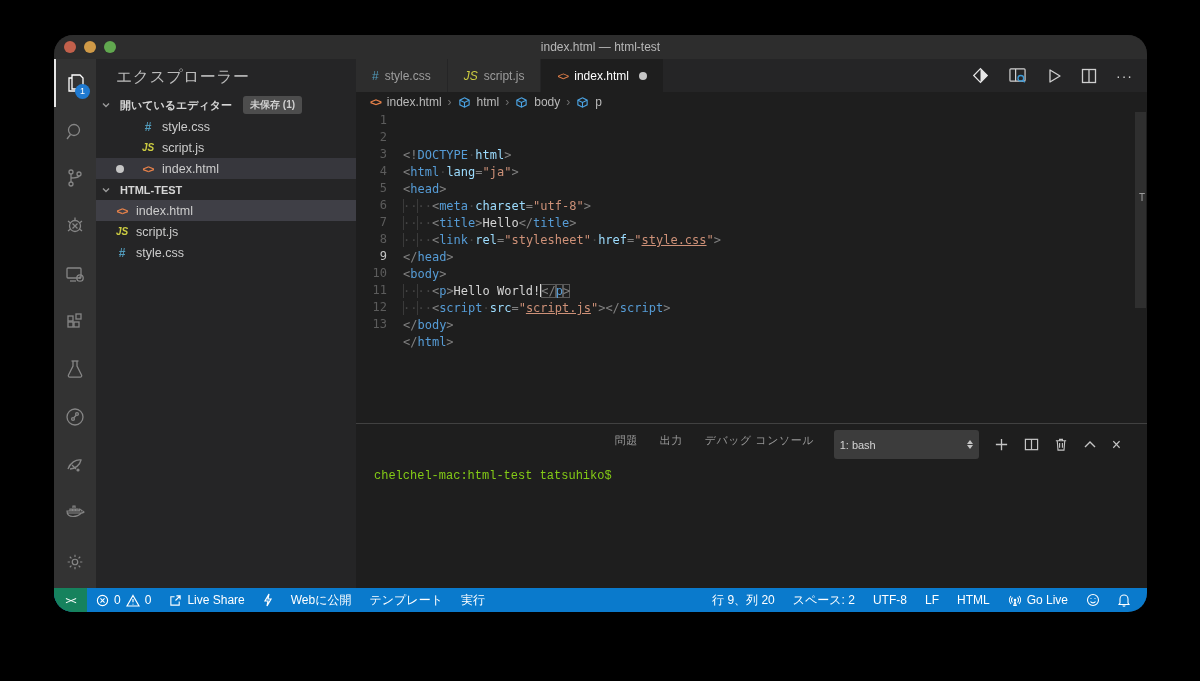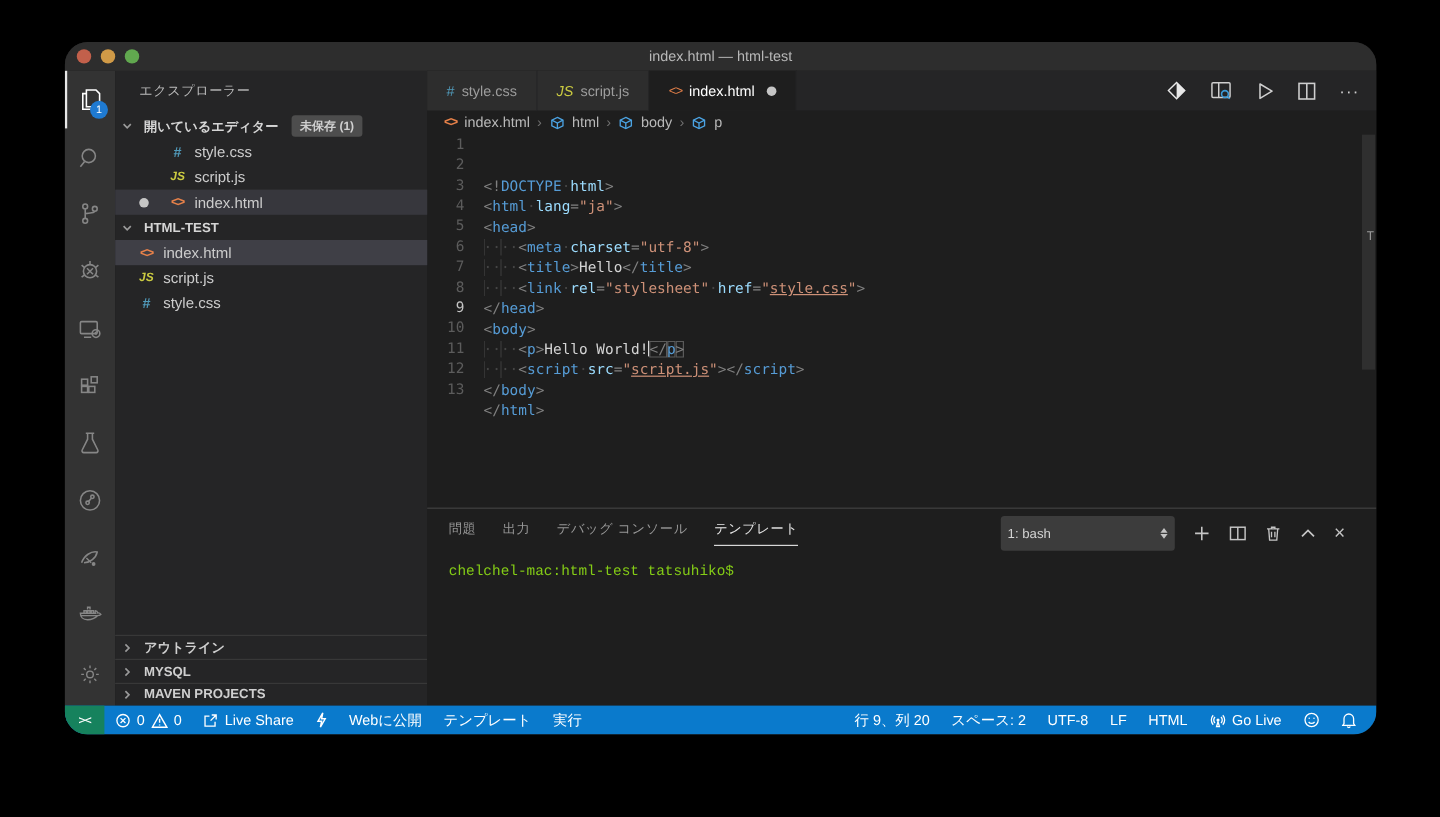--- a/index.html
+++ b/index.html
@@ -26,21 +26,21 @@
   .act-item svg { stroke:#868686; }
   .act-item.active { border-left:2px solid #e7e7e7; }
   .act-item.active svg { stroke:#ffffff; }
   .act-badge { position:absolute; right:6px; bottom:8px; background:#1f7ad1; color:#fff;
                font-size:9px; min-width:15px; height:15px; border-radius:50%;
                display:flex; align-items:center; justify-content:center; }
   .act-spacer { flex:1; }
   
   .sidebar { width:260px; background:#252526; display:flex; flex-direction:column;
              flex:0 0 auto; font-size:12.5px; color:#cccccc; }
-  .sb-title { height:35px; line-height:35px; padding-left:20px; font-size:11px;
+  .sb-title { height:35px; line-height:35px; padding-left:20px; font-size:16px;
               color:#bbbbbb; letter-spacing:.4px; }
   .sb-sec { height:22px; display:flex; align-items:center; font-size:11px; font-weight:bold;
             color:#d5d5d5; padding-left:5px; gap:3px; }
   .sb-sec .chev { width:16px; text-align:center; }
   .badge-unsaved { background:#4d4d4d; color:#d0d0d0; font-size:10px; font-weight:bold;
                    border-radius:3px; padding:2px 7px; margin-left:8px; }
   .row { height:21px; display:flex; align-items:center; position:relative; }
   .row.sel1 { background:#37373d; }
   .row.sel2 { background:#3f3f46; }
   .row .dot { position:absolute; left:20px; width:8px; height:8px; border-radius:50%;
@@ -86,21 +86,21 @@
             vertical-align:-2px; }
   .scrollbar { position:absolute; right:0; top:0; width:13px; bottom:0; }
   .sb-thumb { position:absolute; right:1px; top:0; width:11px; height:196px;
               background:rgba(110,110,110,.22); }
   .sb-t-mark { position:absolute; right:2px; top:80px; color:#9a9a9a; font-size:10px;
                font-family:"DejaVu Sans Mono", monospace; }
   
   .panel { height:165px; border-top:1px solid #414141; display:flex; flex-direction:column;
            flex:0 0 auto; position:relative; }
   .panel-header { height:33px; display:flex; align-items:center; padding-left:18px;
-                  gap:22px; flex:0 0 auto; }
+                  gap:22px; flex:0 0 auto;justify-content:center; }
   .ptab { font-size:11px; color:#989898; letter-spacing:.5px; padding:6px 0; }
   .ptab.active { color:#e7e7e7; border-bottom:1px solid #d7d7d7; }
   .panel-controls { position:absolute; right:26px; top:6px; display:flex; align-items:center;
                     gap:15px; color:#c5c5c5; }
   .term-select { width:145px; height:29px; background:#3c3c3c; border-radius:3px;
                  display:flex; align-items:center; font-size:11px; color:#d4d4d4;
                  padding:0 6px; justify-content:space-between; }
   .stepper { display:flex; flex-direction:column; gap:1px; }
   .stepper b { width:0; height:0; border-left:3px solid transparent; border-right:3px solid transparent; }
   .stepper .up { border-bottom:4px solid #c5c5c5; }
@@ -259,46 +259,20 @@
       </div>
       <div class="row tree">
         <span class="ficon js">JS</span>
         <span>script.js</span>
       </div>
       <div class="row tree">
         <span class="ficon css">#</span>
         <span>style.css</span>
       </div>
 
-      <div class="sb-bottom">
-        <div class="sb-bot-sec">
-          <span class="chev">
-            <svg width="10" height="10" viewBox="0 0 10 10" fill="none" stroke="#9a9a9a" stroke-width="1.4">
-                <path d="M3.5 2l3 3-3 3"></path>
-              </svg>
-          </span>
-          <span>アウトライン</span>
-        </div>
-        <div class="sb-bot-sec">
-          <span class="chev">
-            <svg width="10" height="10" viewBox="0 0 10 10" fill="none" stroke="#9a9a9a" stroke-width="1.4">
-                <path d="M3.5 2l3 3-3 3"></path>
-              </svg>
-          </span>
-          <span>MYSQL</span>
-        </div>
-        <div class="sb-bot-sec" style="height:19px;">
-          <span class="chev">
-            <svg width="10" height="10" viewBox="0 0 10 10" fill="none" stroke="#9a9a9a" stroke-width="1.4">
-                <path d="M3.5 2l3 3-3 3"></path>
-              </svg>
-          </span>
-          <span>MAVEN PROJECTS</span>
-        </div>
-      </div>
     </div>
 
     <div class="editor-col">
       <div class="tabbar">
         <div class="tab">
           <span class="ficon css">#</span>
           <span>style.css</span>
         </div>
         <div class="tab">
           <span class="ficon js">JS</span>

